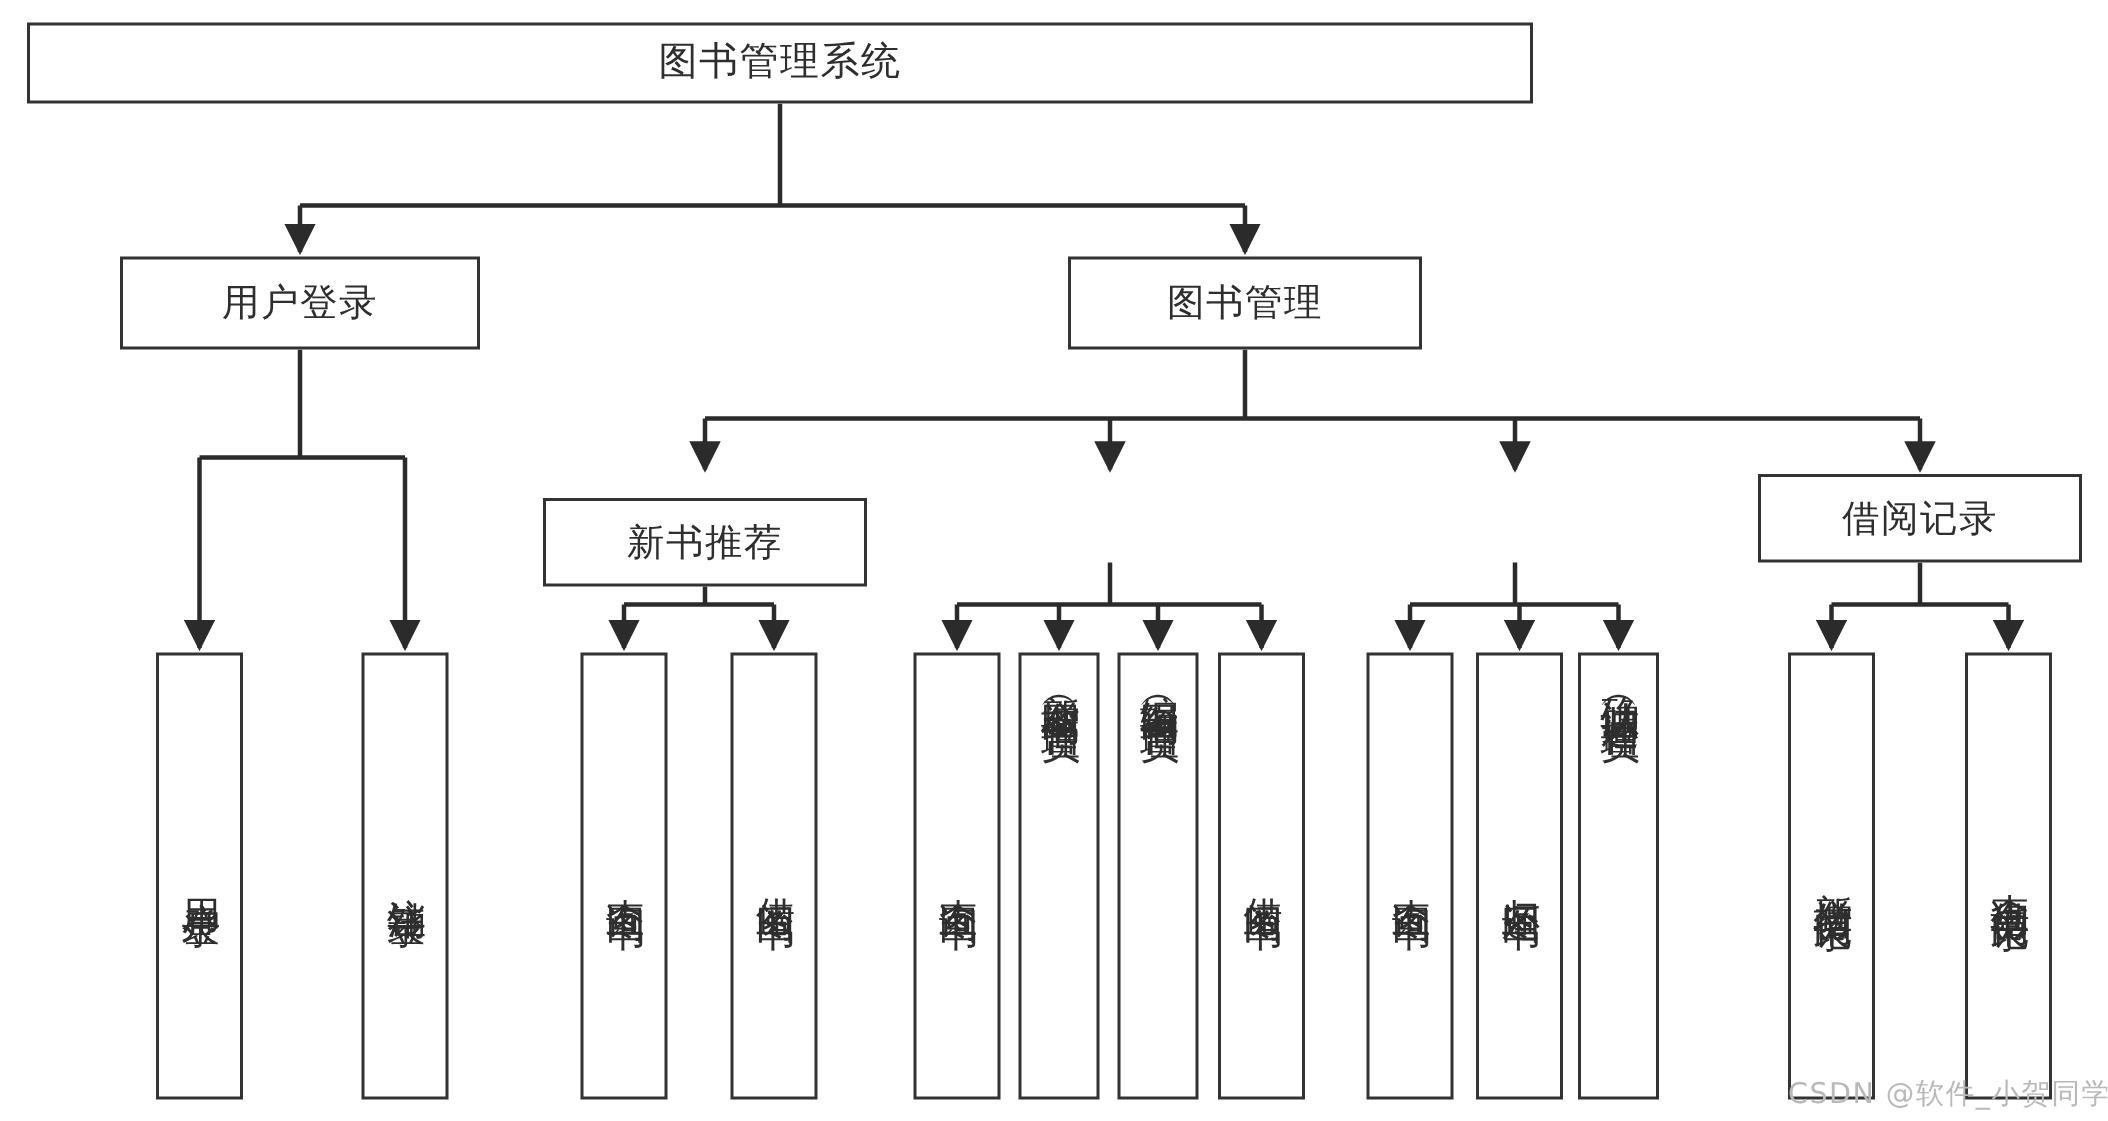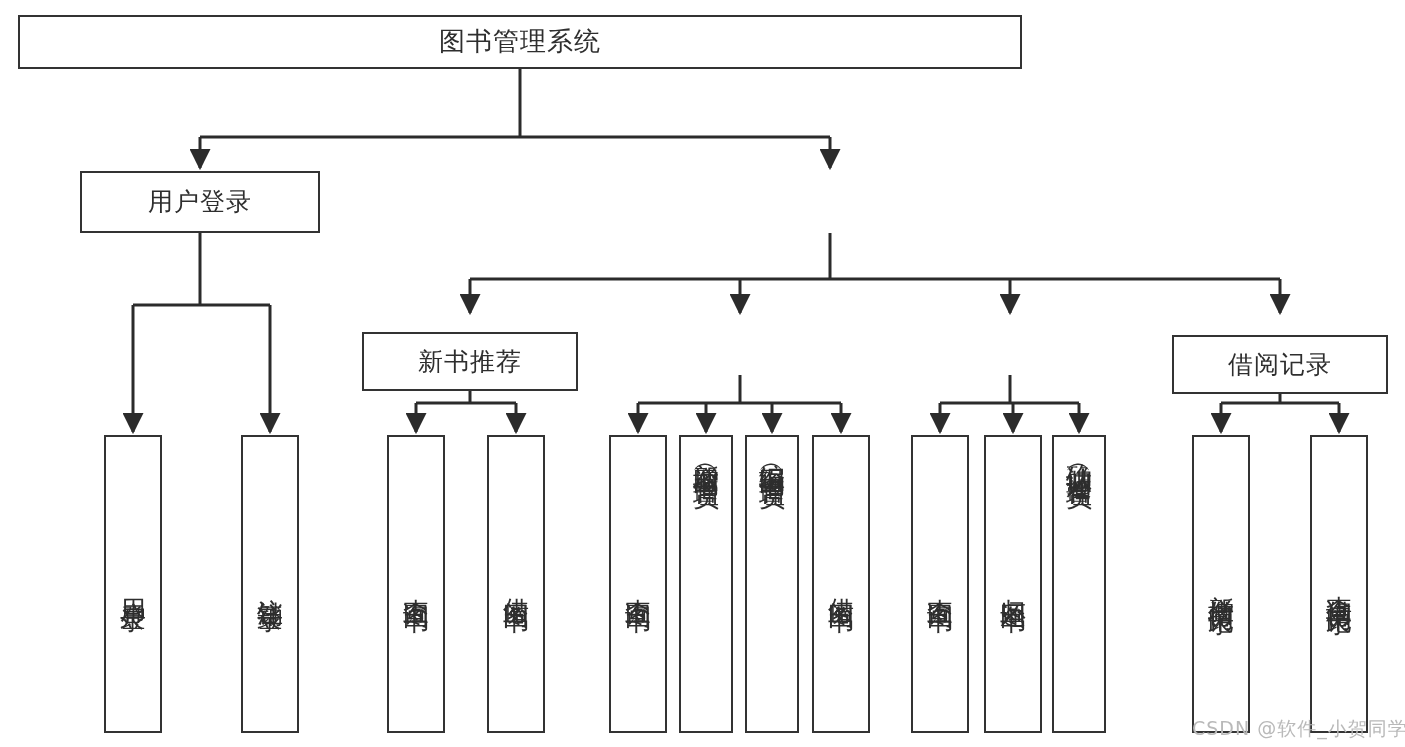--- a/index.html
+++ b/index.html
@@ -118,25 +118,28 @@
       </g>
   </svg>
 
   <div class="node node-h node-root" style="left: 18px; top: 15px; width: 1004px; height: 54px;">
     <span>图书管理系统</span>
   </div>
 
   <div class="node node-h" style="left: 80px; top: 171px; width: 240px; height: 62px;">
     <span>用户登录</span>
   </div>
+  <div class="node node-h" style="left: 712px; top: 171px; width: 236px; height: 62px;">
+    <span>图书管理</span>
+  </div>
 
   <div class="node node-h" style="left: 362px; top: 316px; width: 216px; height: 59px; margin-top: 16px;">
     <span>新书推荐</span>
   </div>
-  <div class="node node-h" style="left: 1172px; top: 316px; width: 216px; height: 59px; margin-top: 19px;">
+  <div class="node node-h" style="left: 1172px; top: 316px; width: 216px; height: 59px;">
     <span>借阅记录</span>
   </div>
 
   <div class="node node-v" style="left: 104px; top: 435px; width: 58px; height: 298px;">
     <span class="vlabel">用户登录</span>
   </div>
   <div class="node node-v" style="left: 241px; top: 435px; width: 58px; height: 298px;">
     <span class="vlabel">注销登录</span>
   </div>
   <div class="node node-v" style="left: 387px; top: 435px; width: 58px; height: 298px;">

